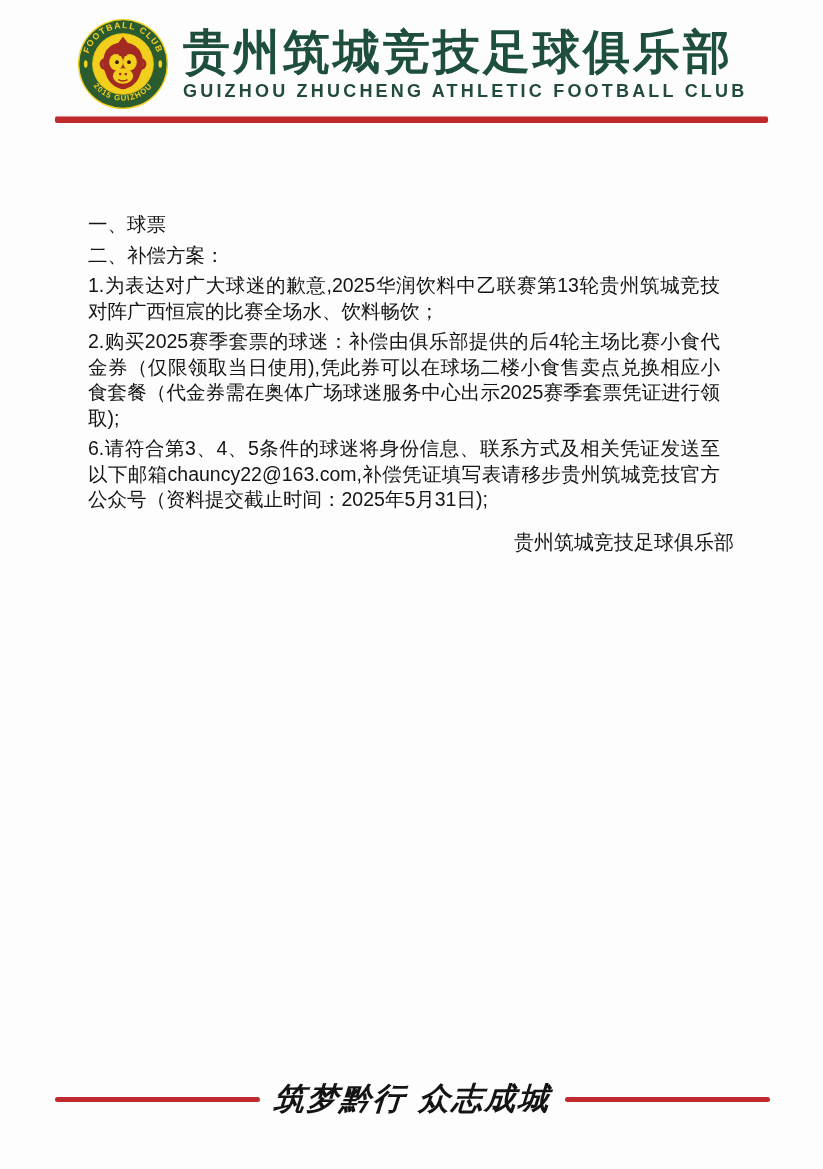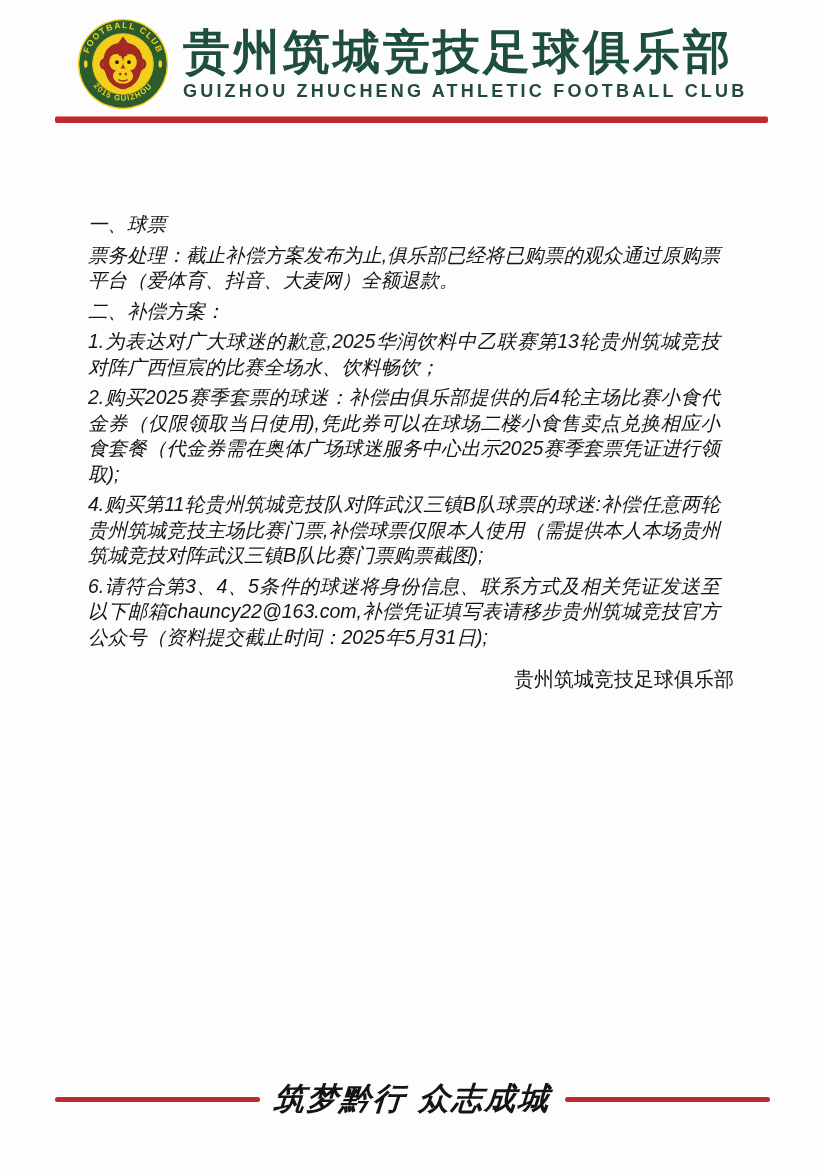--- a/index.html
+++ b/index.html
@@ -40,21 +40,21 @@
     text-align:center;
     font-size:23.5px;font-weight:bold;color:#000;
     letter-spacing:0.5px;
   }
   .doc-body{
     position:absolute;top:212px;left:88px;width:648px;
     font-size:19.5px;line-height:25.5px;
     text-align:justify;
     color:#141414;
   }
-  .doc-body p{margin:0 16px 5px 0;font-style:italic;}
+  .doc-body p{margin:0 16px 5px 0;}
   .doc-body p.indent{text-indent:2em;}
   .signature{
     margin-top:14px;
     text-align:right;
     font-size:20px;line-height:31px;
     padding-right:2px;
   }
   
   .footer{
     position:absolute;left:55px;right:53px;top:1078px;
@@ -120,25 +120,23 @@
     <div class="header-titles">
       <div class="club-name-cn">贵州筑城竞技足球俱乐部</div>
       <div class="club-name-en">GUIZHOU ZHUCHENG ATHLETIC FOOTBALL CLUB</div>
     </div>
   </div>
   <div class="header-rule"></div>
 
 
   <div class="doc-body">
     <p>一、球票</p>
-    <p>票务处理：截止补偿方案发布为止,俱乐部已经将已购票的观众通过原购票平台（爱体育、抖音、大麦网）全额退款。</p>
     <p>二、补偿方案：</p>
     <p>1.为表达对广大球迷的歉意,2025华润饮料中乙联赛第13轮贵州筑城竞技对阵广西恒宸的比赛全场水、饮料畅饮；</p>
     <p>2.购买2025赛季套票的球迷：补偿由俱乐部提供的后4轮主场比赛小食代金券（仅限领取当日使用),凭此券可以在球场二楼小食售卖点兑换相应小食套餐（代金券需在奥体广场球迷服务中心出示2025赛季套票凭证进行领取);</p>
-    <p>4.购买第11轮贵州筑城竞技队对阵武汉三镇B队球票的球迷:补偿任意两轮贵州筑城竞技主场比赛门票,补偿球票仅限本人使用（需提供本人本场贵州筑城竞技对阵武汉三镇B队比赛门票购票截图);</p>
     <p>6.请符合第3、4、5条件的球迷将身份信息、联系方式及相关凭证发送至以下邮箱chauncy22@163.com,补偿凭证填写表请移步贵州筑城竞技官方公众号（资料提交截止时间：2025年5月31日);</p>
 
     <div class="signature">
       <div>贵州筑城竞技足球俱乐部</div>
     </div>
   </div>
 
   <div class="footer">
     <div class="footer-line"></div>
     <div class="footer-slogan">筑梦黔行 众志成城</div>

